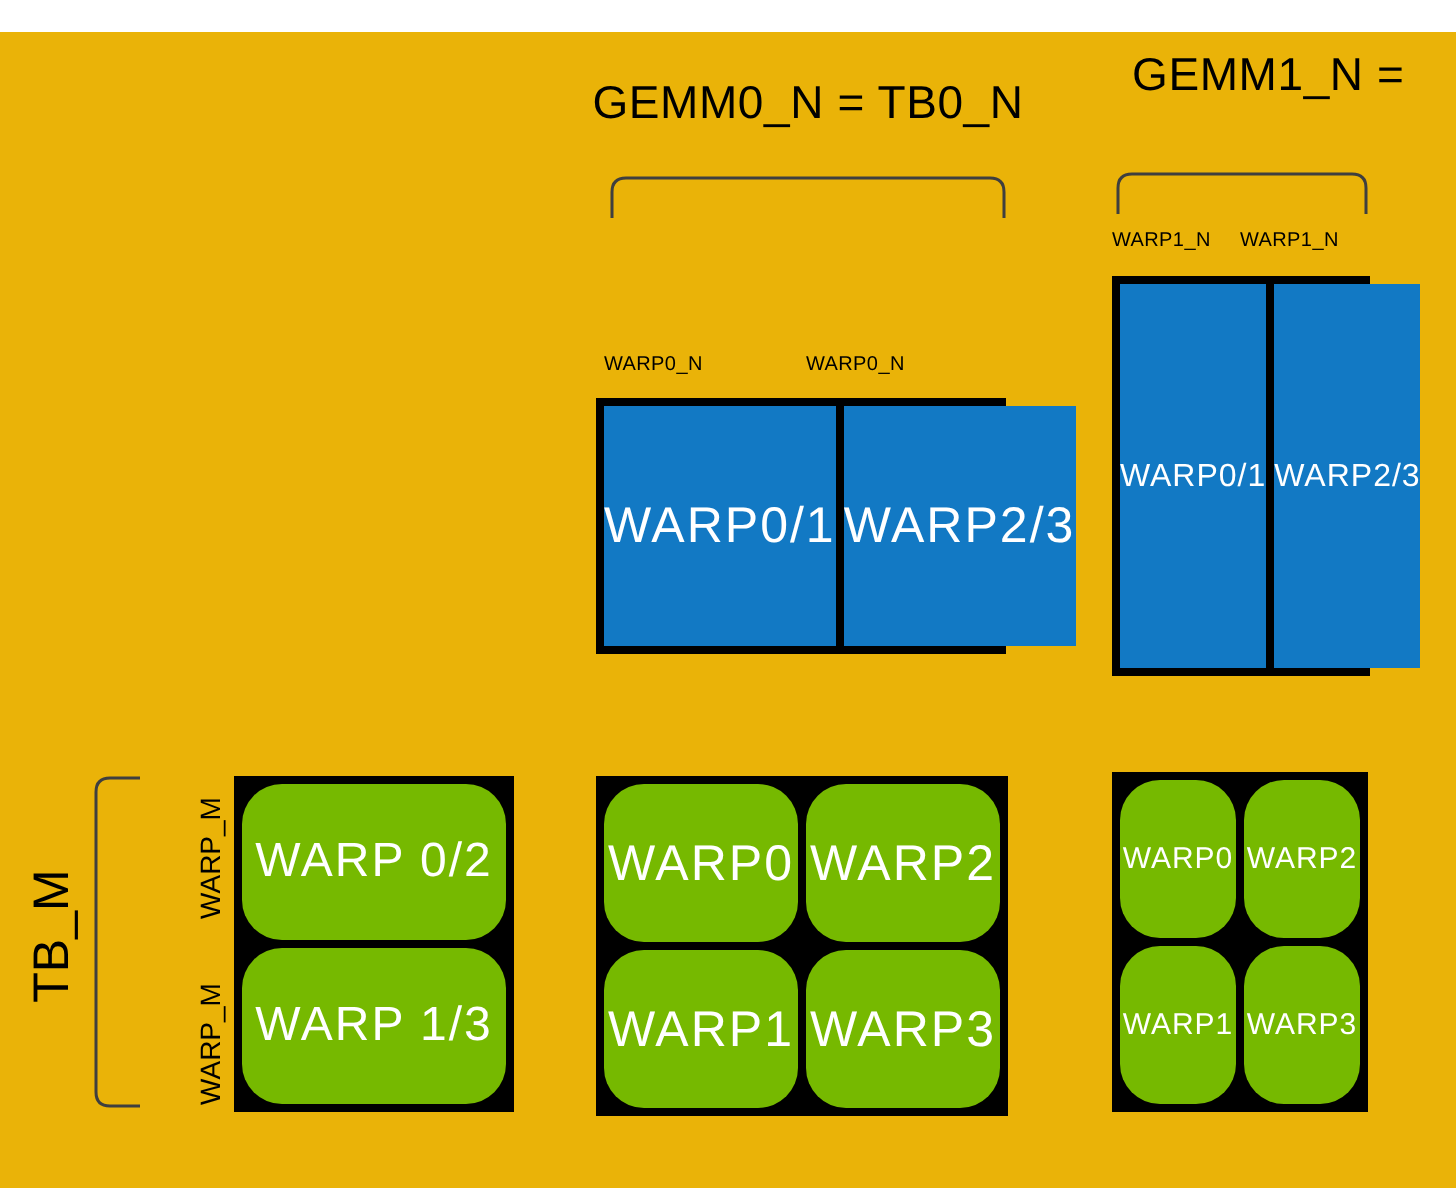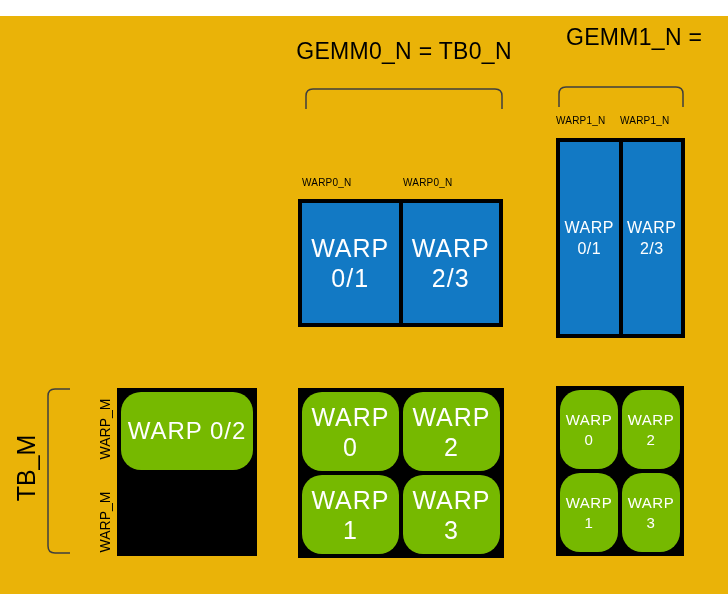--- a/index.html
+++ b/index.html
@@ -26,21 +26,21 @@
   .group {
     position: absolute;
     display: grid;
     box-sizing: border-box;
     border: 4px solid var(--border);
     background: var(--border);
     gap: 4px;
   }
   .cell {
     display: flex;
-    flex-direction: column;
+    flex-direction: row;
     align-items: center;
     justify-content: center;
     text-align: left;
     color: var(--boxtext);
   }
   .blue  .cell { background: var(--blue); }
   .green .cell { background: var(--green); border-radius: 20px; }
 
   #blue-center { left: 298px; top: 183px; width: 205px; height: 128px; grid-template-columns: 1fr 1fr; }
   #blue-right  { left: 556px; top: 122px; width: 129px; height: 200px; grid-template-columns: 1fr 1fr; }
@@ -127,20 +127,23 @@
     <div class="cell">
       <span>WARP</span>
       <span>2/3</span>
     </div>
   </div>
 
   <div class="group green" id="green-left">
     <div class="cell">
       <span>WARP 0/2</span>
     </div>
+    <div class="cell">
+      <span>WARP 1/3</span>
+    </div>
   </div>
 
   <div class="group green" id="green-center">
     <div class="cell">
       <span>WARP</span>
       <span>0</span>
     </div>
     <div class="cell">
       <span>WARP</span>
       <span>2</span>

